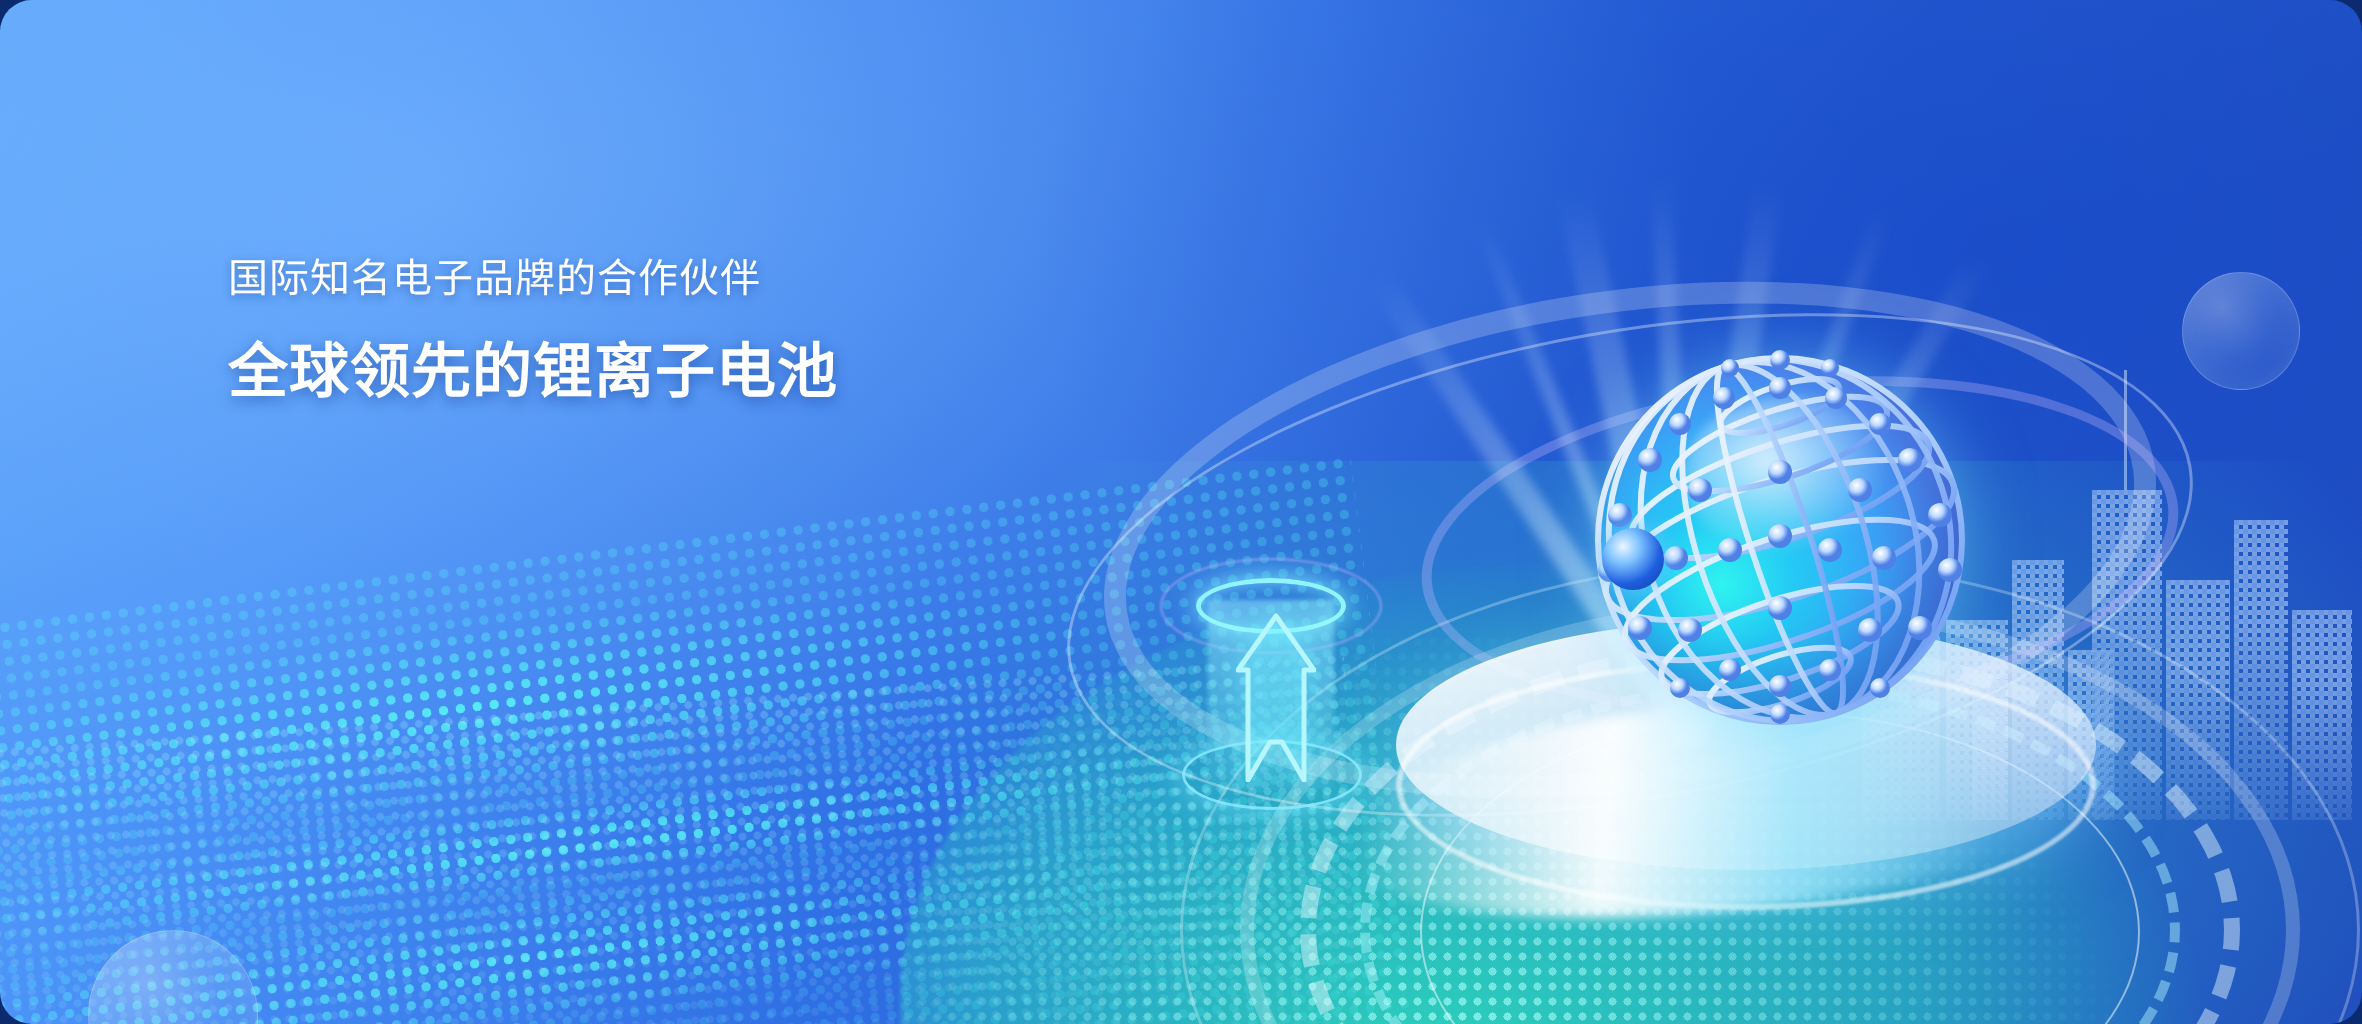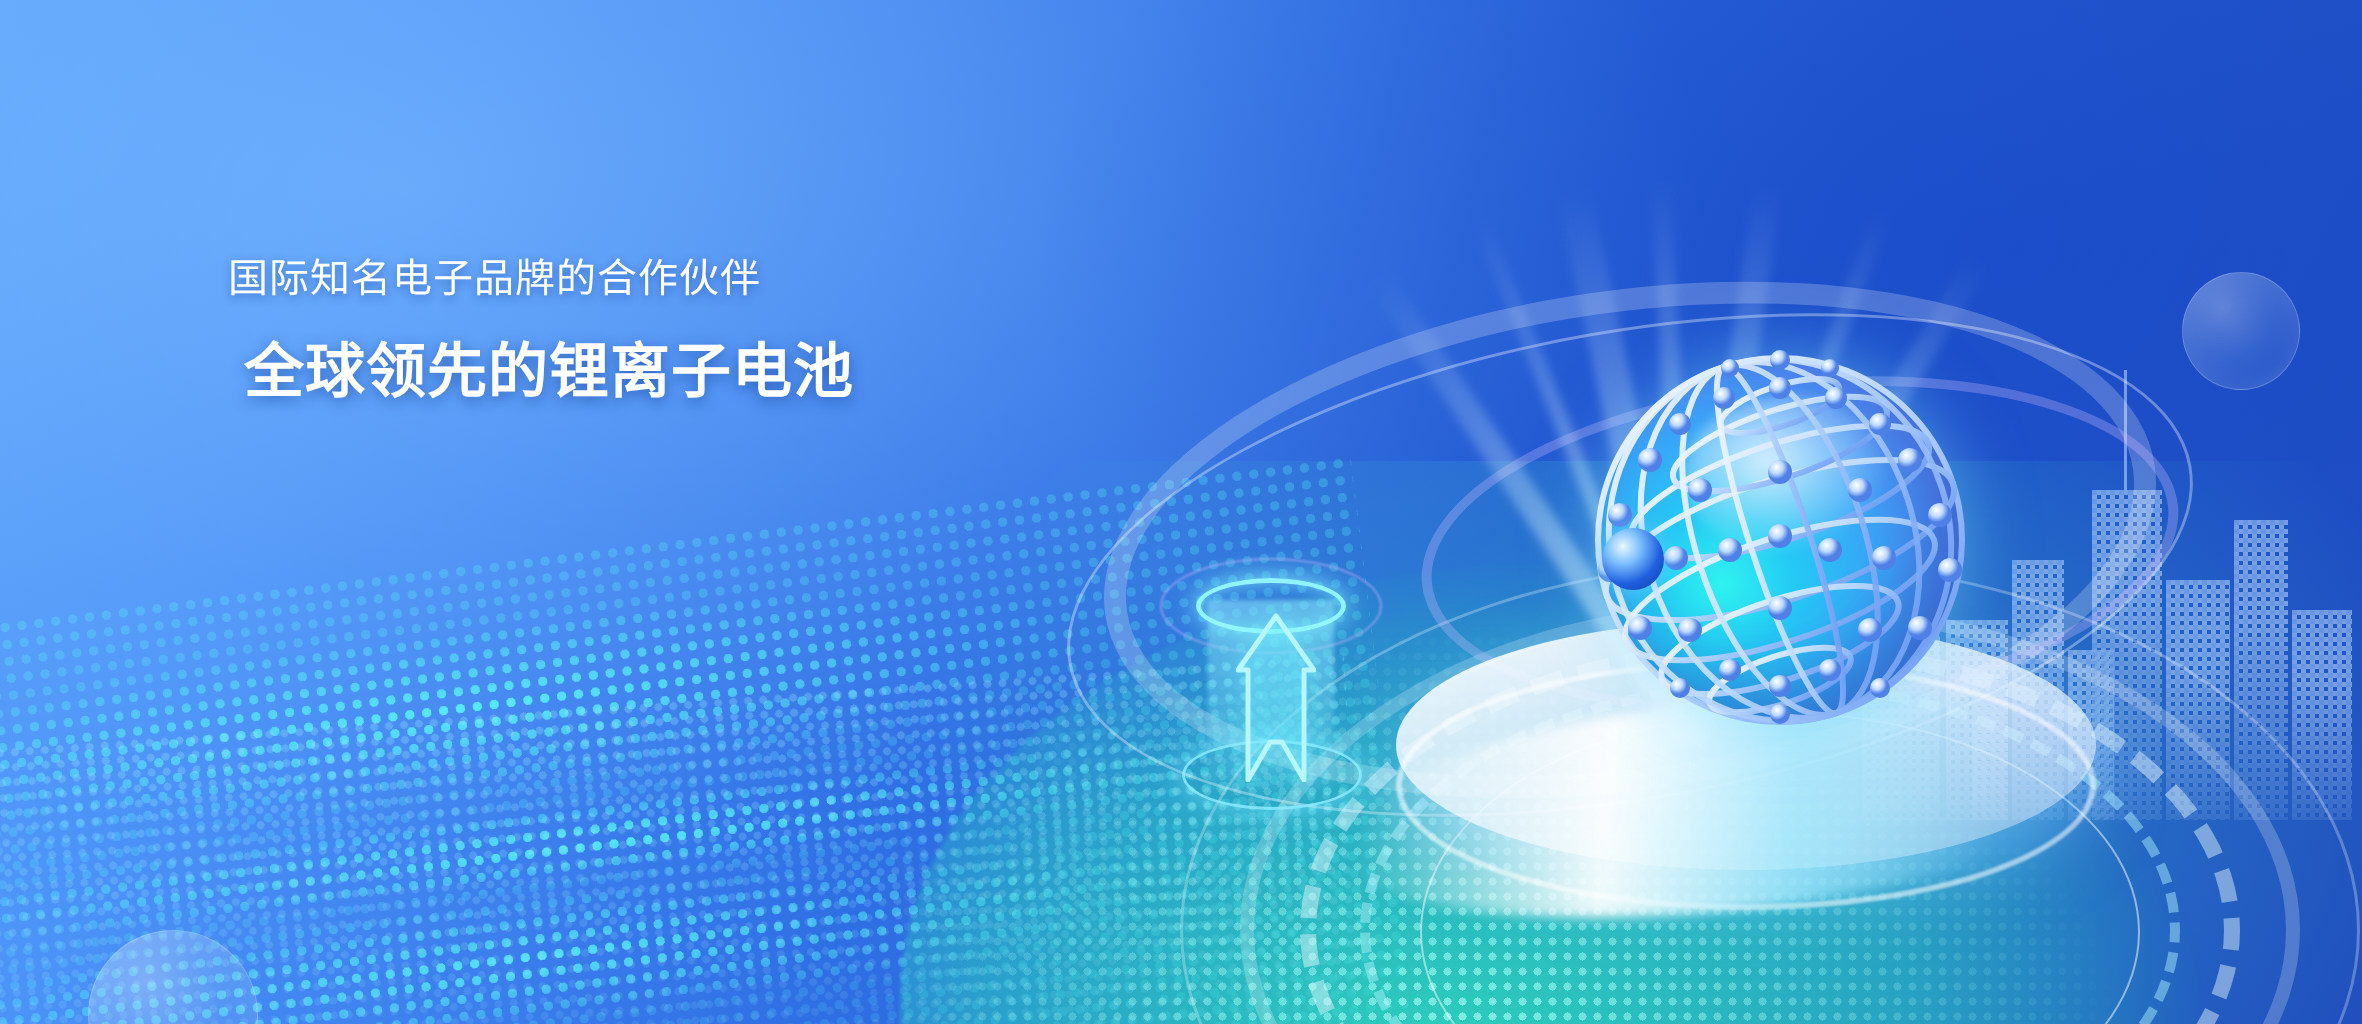--- a/index.html
+++ b/index.html
@@ -6,20 +6,21 @@
   html,body{margin:0;padding:0;background:#0b2b6e;}
   *{box-sizing:border-box;}
 
   .stage{
     position:relative;
     width:2362px;height:1024px;
     overflow:hidden;
     font-family:"Liberation Sans","DejaVu Sans",sans-serif;
     background:
       linear-gradient(115deg,#5aa4fb 0%, #4b92f7 18%, #2f6fe4 45%, #2459cf 68%, #1f4bbd 100%);
+    border-radius: 32px;
   }
 
   
   .wash-a{position:absolute;left:-10%;top:-30%;width:90%;height:120%;
     background:radial-gradient(ellipse at 30% 40%, rgba(130,190,255,.55), rgba(130,190,255,0) 62%);}
   .wash-b{position:absolute;right:-15%;top:-25%;width:75%;height:110%;
     background:radial-gradient(ellipse at 60% 45%, rgba(20,70,200,.55), rgba(20,70,200,0) 65%);}
   .wash-c{position:absolute;left:40%;bottom:-40%;width:70%;height:95%;
     background:radial-gradient(ellipse at 45% 35%, rgba(60,220,200,.40), rgba(60,220,200,0) 62%);}
 
@@ -168,21 +169,21 @@
   
   .copy{position:absolute;left:228px;top:258px;width:900px;}
   .eyebrow{
     color:#ffffff;font-size:40px;line-height:1;font-weight:400;letter-spacing:1px;
     text-shadow:0 3px 10px rgba(10,50,140,.45);
     margin:0 0 34px 0;
   }
   .headline{
     color:#ffffff;font-size:60px;line-height:1.32;font-weight:700;letter-spacing:1px;
     text-shadow:0 4px 14px rgba(10,50,140,.5);
-    margin:16px;
+    margin:0;
   }
   .headline span{display:block;}
 </style>
 </head>
 <body>
 
 <div class="stage">
 
   <div class="wash-a"></div>
   <div class="wash-b"></div>

